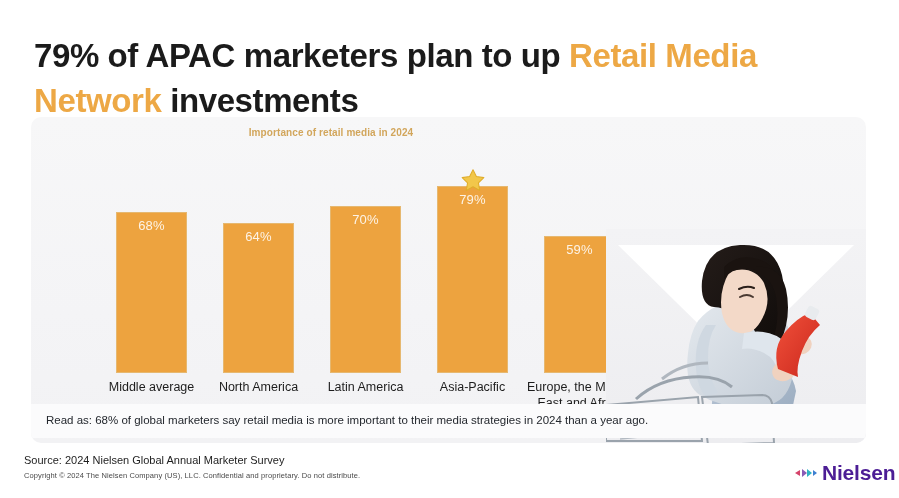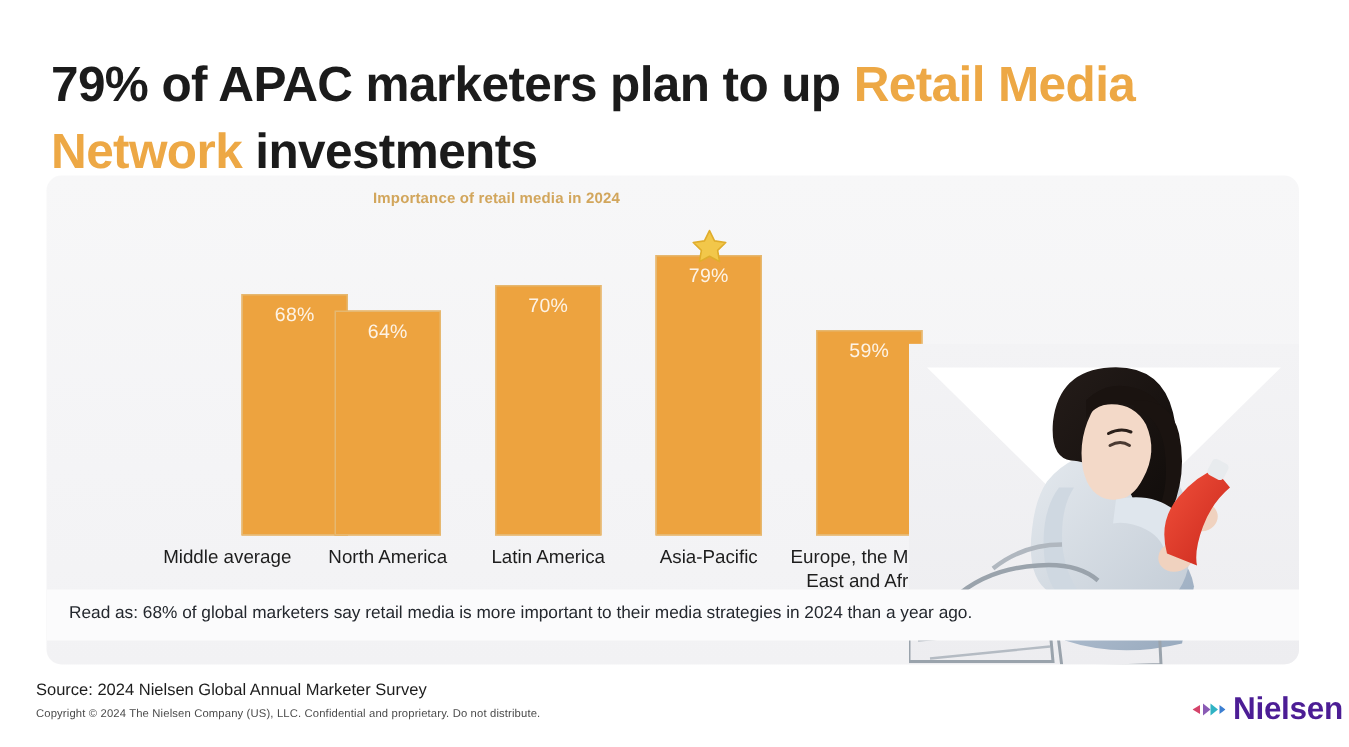--- a/index.html
+++ b/index.html
@@ -79,21 +79,21 @@
   
   #plot {
     position: absolute;
     left: 0;
     top: 0;
     width: 835px;
     height: 326px;
   }
   .bar-group {
     position: absolute;
-    bottom: 86px;
+    bottom: 70px;
     width: 64px;
   }
   .bar {
     position: relative;
     width: 71px;
     background: #eda33f;
     border: 1px solid #e6b870;
     box-sizing: border-box;
   }
   .bar-value {
@@ -132,21 +132,21 @@
     bottom: 0;
     width: 260px;
     height: 214px;
     overflow: hidden;
   }
 
   
   #readas-band {
     position: absolute;
     left: 0;
-    bottom: 16px;
+    bottom: 5px;
     width: 835px;
     height: 34px;
     background: #fbfbfc;
   }
   #readas-text {
     position: absolute;
     left: 15px;
     top: 10px;
     font-size: 11.5px;
     color: #24282e;
@@ -193,21 +193,21 @@
   <div id="chart-title">Importance of retail media in 2024</div>
 
   <div id="legend">
     <span class="dot"></span>
     <span class="legend-label">More</span>
   </div>
 
   <div id="plot">
 
     <div class="bar-group" style="left:85px;">
-      <div class="bar" style="height:161px;margin-left:45px;">
+      <div class="bar" style="height:161px;">
         <span class="bar-value">68%</span>
       </div>
       <div class="bar-label">Middle average</div>
     </div>
 
     <div class="bar-group" style="left:192px;">
       <div class="bar" style="height:150px;">
         <span class="bar-value">64%</span>
       </div>
       <div class="bar-label">North America</div>

